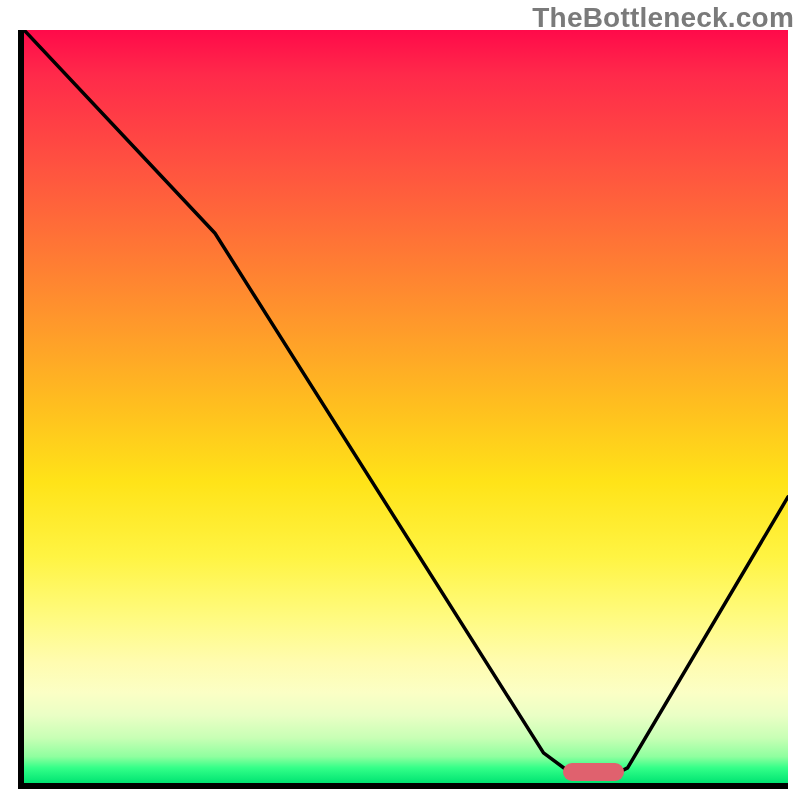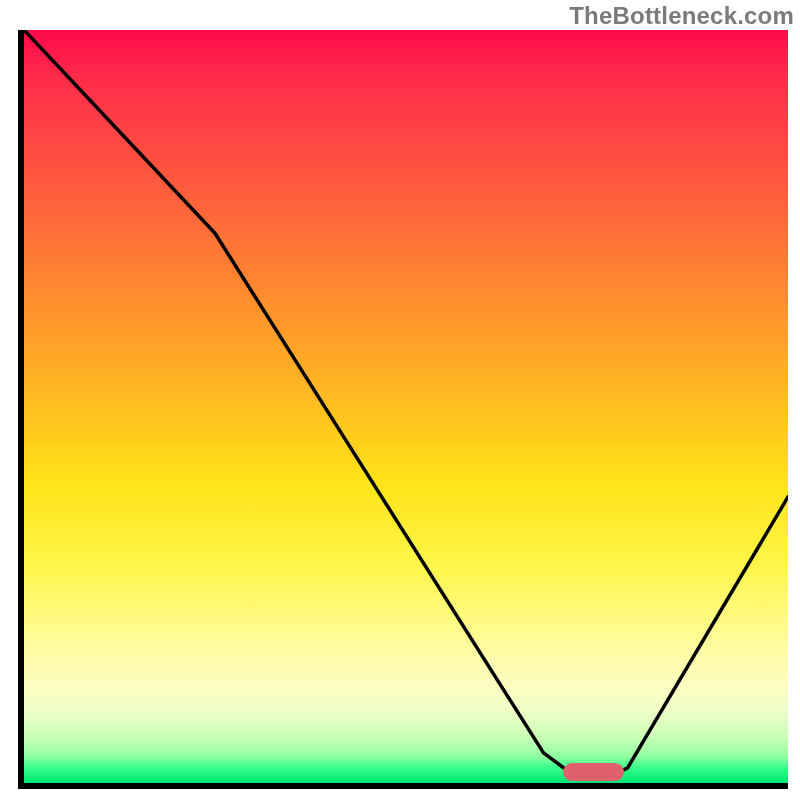--- a/index.html
+++ b/index.html
@@ -9,21 +9,21 @@
     height: 800px;
     background: #ffffff;
     position: relative;
     overflow: hidden;
   }
   .watermark {
     position: absolute;
     top: 2px;
     right: 6px;
     font-family: Arial, Helvetica, sans-serif;
-    font-size: 24px;
+    font-size: 28px;
     font-weight: 600;
     color: #7a7a7a;
     letter-spacing: 0.2px;
   }
   .plot-area {
     position: absolute;
     top: 30px;
     left: 18px;
     width: 764px;
     height: 753px;

